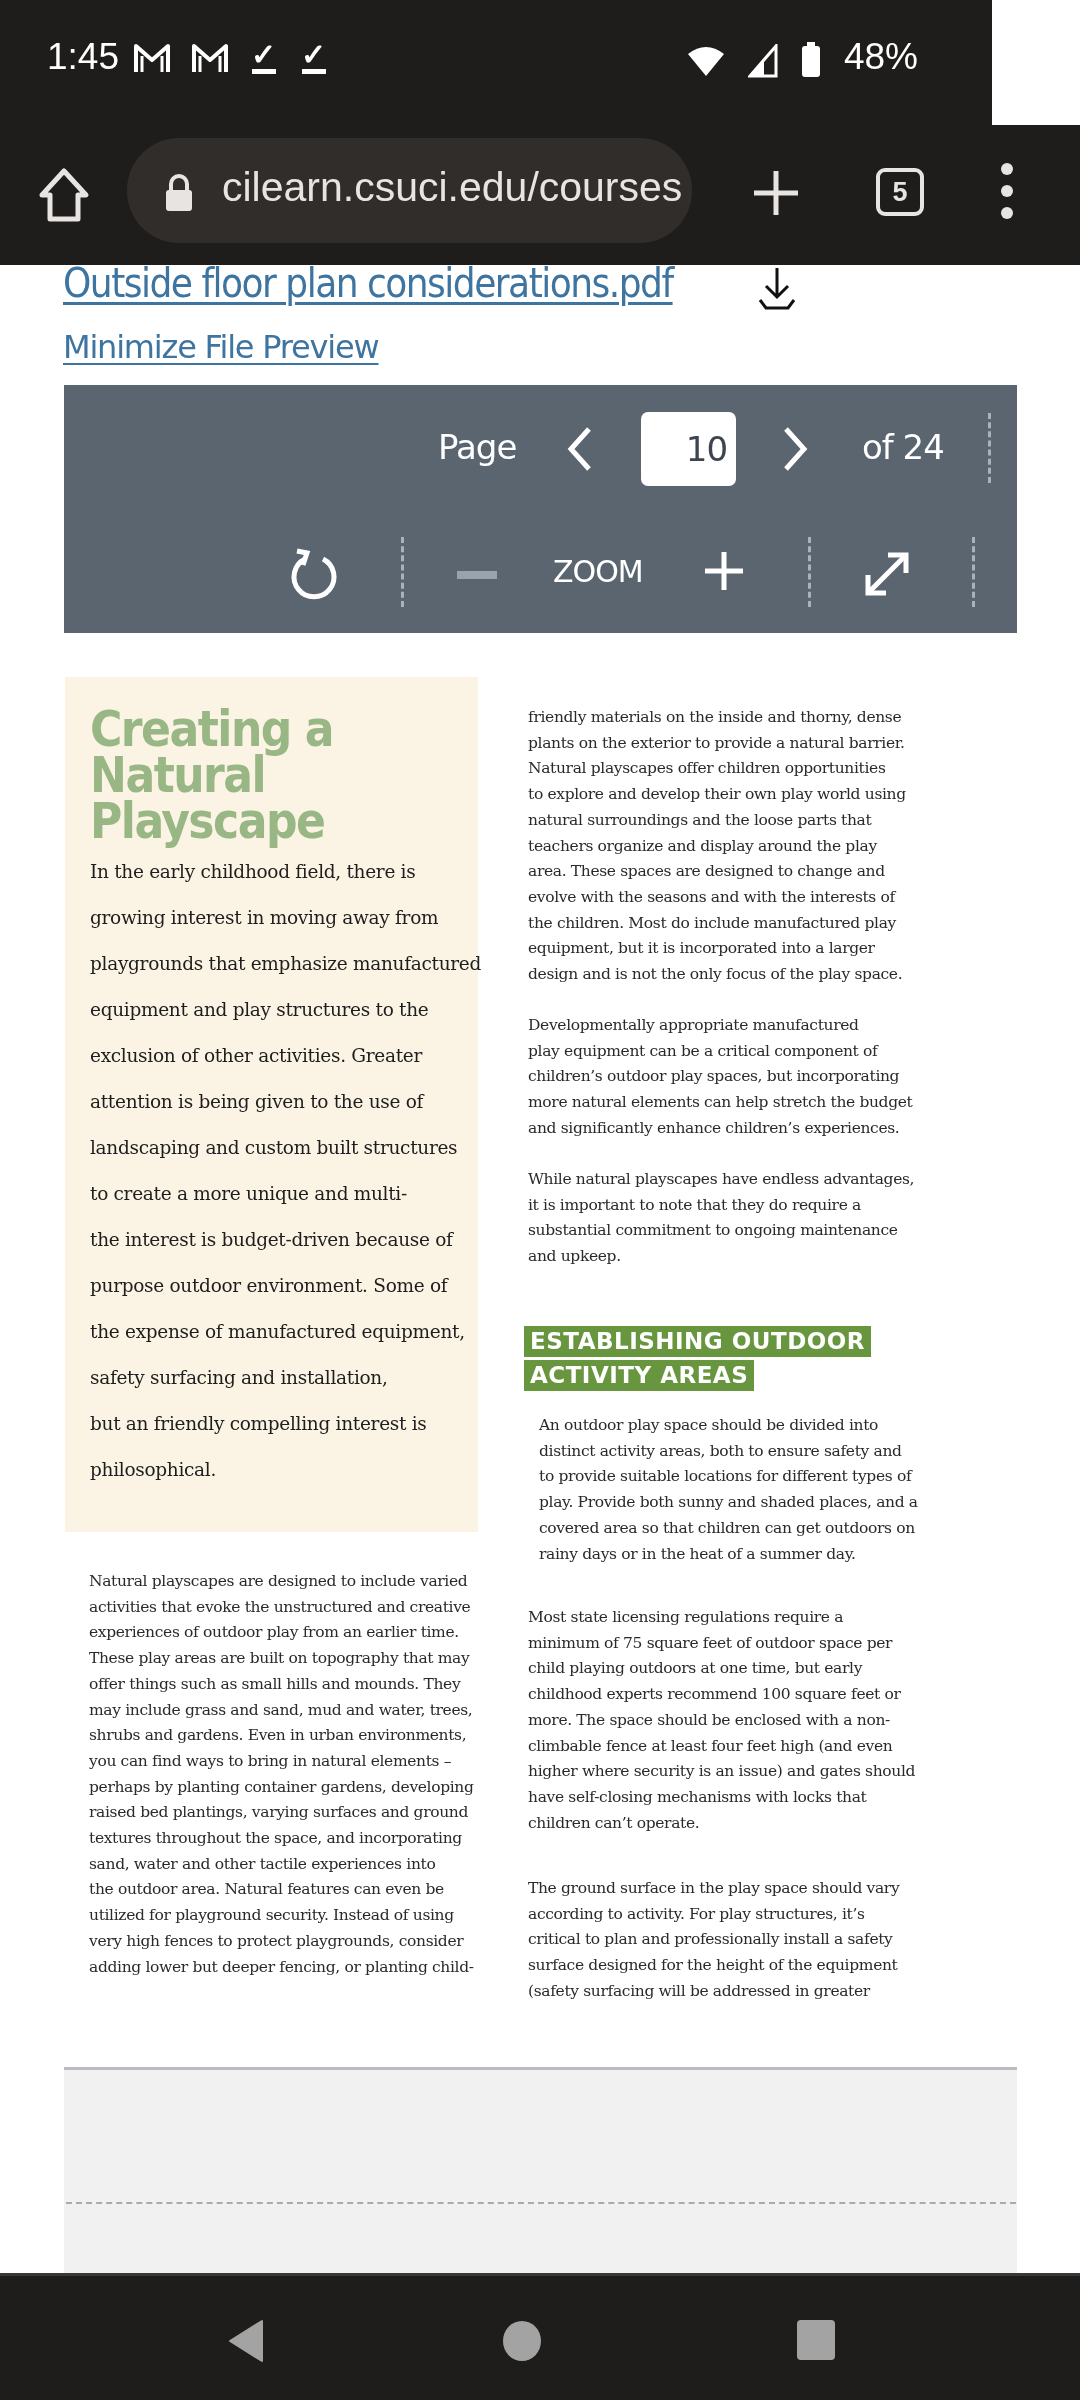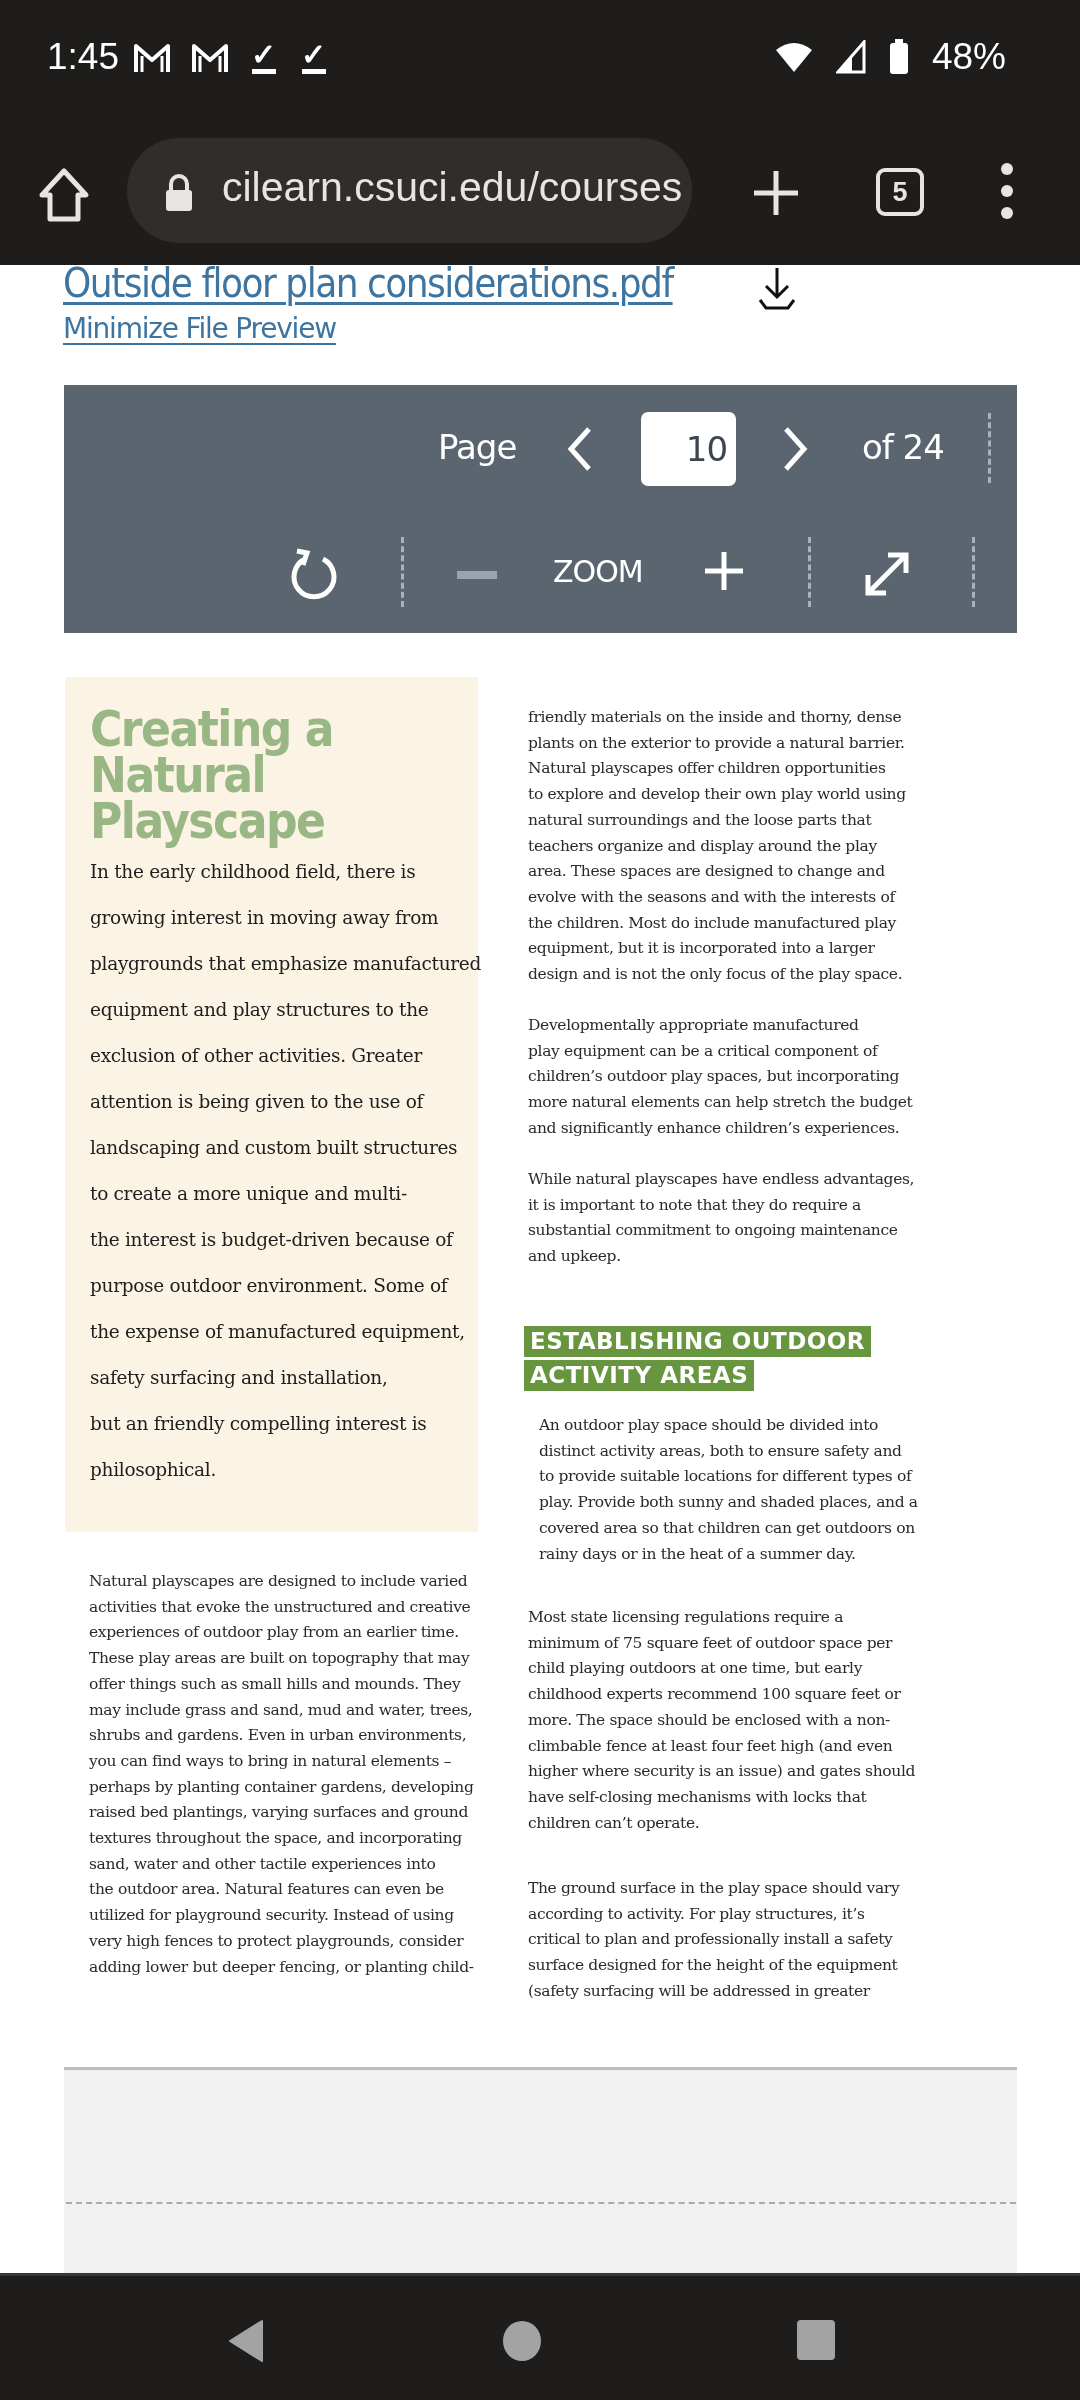--- a/index.html
+++ b/index.html
@@ -1,44 +1,44 @@
 <!DOCTYPE html>
 <html><head>
 <meta charset="utf-8">
 <style>
   * { box-sizing: border-box; margin: 0; padding: 0; }
   html, body { width: 1080px; height: 2400px; overflow: hidden; background: #ffffff; font-family: "Liberation Sans", sans-serif; }
   body { position: relative; }
 
   
-  .status-bar { position: absolute; left: 0; top: 0; width: 1080px; height: 125px; background: #1e1d1b; color: #fff; }
+  .status-bar { position: absolute; left: 0; top: 0; width: 992px; height: 125px; background: #1e1d1b; color: #fff; }
   .status-time { position: absolute; left: 47px; top: 36px; font-size: 37px; font-family: "Liberation Sans", sans-serif; color: #fff; }
   .status-icons-left { position: absolute; left: 133px; top: 40px; display: flex; gap: 20px; align-items: center; }
   .status-icons-left span { font-size: 34px; color: #fff; line-height: 38px; }
   .check-icon { display: inline-block; width: 30px; height: 36px; position: relative; }
   .check-icon::before { content: "✓"; position: absolute; left: 2px; top: -4px; font-size: 30px; color: #fff; font-weight: bold; }
   .check-icon::after { content: ""; position: absolute; left: 3px; bottom: 2px; width: 24px; height: 5px; background: #fff; }
-  .status-icons-right { position: absolute; right: 74px; top: 36px; display: flex; align-items: center; gap: 22px; }
+  .status-icons-right { position: absolute; right: 74px; top: 36px; display: flex; align-items: flex-end; gap: 22px; }
   .status-battery-text { font-size: 37px; color: #fff; }
 
   
   .browser-bar { position: absolute; left: 0; top: 125px; width: 1080px; height: 140px; background: #1e1d1b; }
   .home-btn { position: absolute; left: 36px; top: 40px; width: 56px; height: 60px; }
   .url-pill { position: absolute; left: 127px; top: 13px; width: 565px; height: 105px; background: #302d2b; border-radius: 52px; }
   .lock-icon { position: absolute; left: 36px; top: 36px; width: 32px; height: 38px; }
   .url-text { position: absolute; left: 95px; top: 26px; width: 460px; overflow: hidden; white-space: nowrap; font-size: 41px; color: #e8e4e2; font-family: "Liberation Sans", sans-serif; }
   .new-tab-btn { position: absolute; left: 748px; top: 40px; width: 56px; height: 56px; }
   .tabs-btn { position: absolute; left: 876px; top: 43px; width: 48px; height: 48px; border: 4px solid #e8e4e2; border-radius: 9px; color: #e8e4e2; font-size: 27px; font-weight: bold; text-align: center; line-height: 40px; }
   .menu-btn { position: absolute; left: 990px; top: 38px; width: 34px; height: 64px; }
   .menu-btn span { display: block; width: 12px; height: 12px; border-radius: 6px; background: #e8e4e2; margin: 0 auto 10px auto; }
 
   
   .file-link { position: absolute; left: 63px; top: 260px; font-size: 40px; color: #3e74a0; text-decoration: underline; text-decoration-thickness: 3px; text-underline-offset: 5px; font-family: "DejaVu Sans", sans-serif; font-stretch: condensed; letter-spacing: -1.5px; white-space: nowrap; }
   .download-icon { position: absolute; left: 756px; top: 266px; width: 42px; height: 46px; }
-  .minimize-link { position: absolute; left: 63px; top: 312px; font-size: 28px; color: #3e74a0; text-decoration: underline; text-decoration-thickness: 2px; text-underline-offset: 5px; font-family: "DejaVu Sans", sans-serif; letter-spacing: -1.2px; white-space: nowrap; }
+  .minimize-link { position: absolute; left: 63px; top: 328px; font-size: 32px; color: #3e74a0; text-decoration: underline; text-decoration-thickness: 2px; text-underline-offset: 5px; font-family: "DejaVu Sans", sans-serif; letter-spacing: -1.2px; white-space: nowrap; }
 
   
   .pdf-toolbar { position: absolute; left: 64px; top: 385px; width: 953px; height: 248px; background: #5a6570; color: #fff; }
   .page-label { position: absolute; left: 374px; top: 42px; font-size: 34px; color: #fff; font-family: "DejaVu Sans", sans-serif; letter-spacing: -1px; }
   .prev-btn { position: absolute; left: 497px; top: 38px; width: 36px; height: 52px; }
   .page-input { position: absolute; left: 577px; top: 27px; width: 95px; height: 74px; background: #fff; border-radius: 7px; border: none; font-size: 34px; color: #3d4650; text-align: center; font-family: "DejaVu Sans", sans-serif; letter-spacing: -1px; padding-left: 36px; }
   .next-btn { position: absolute; left: 714px; top: 38px; width: 36px; height: 52px; }
   .of-label { position: absolute; left: 798px; top: 42px; font-size: 34px; color: #fff; font-family: "DejaVu Sans", sans-serif; letter-spacing: -1px; }
   .vdiv { position: absolute; width: 0; border-left: 3px dashed #aab2b9; }
   .rotate-btn { position: absolute; left: 225px; top: 162px; width: 50px; height: 54px; }

